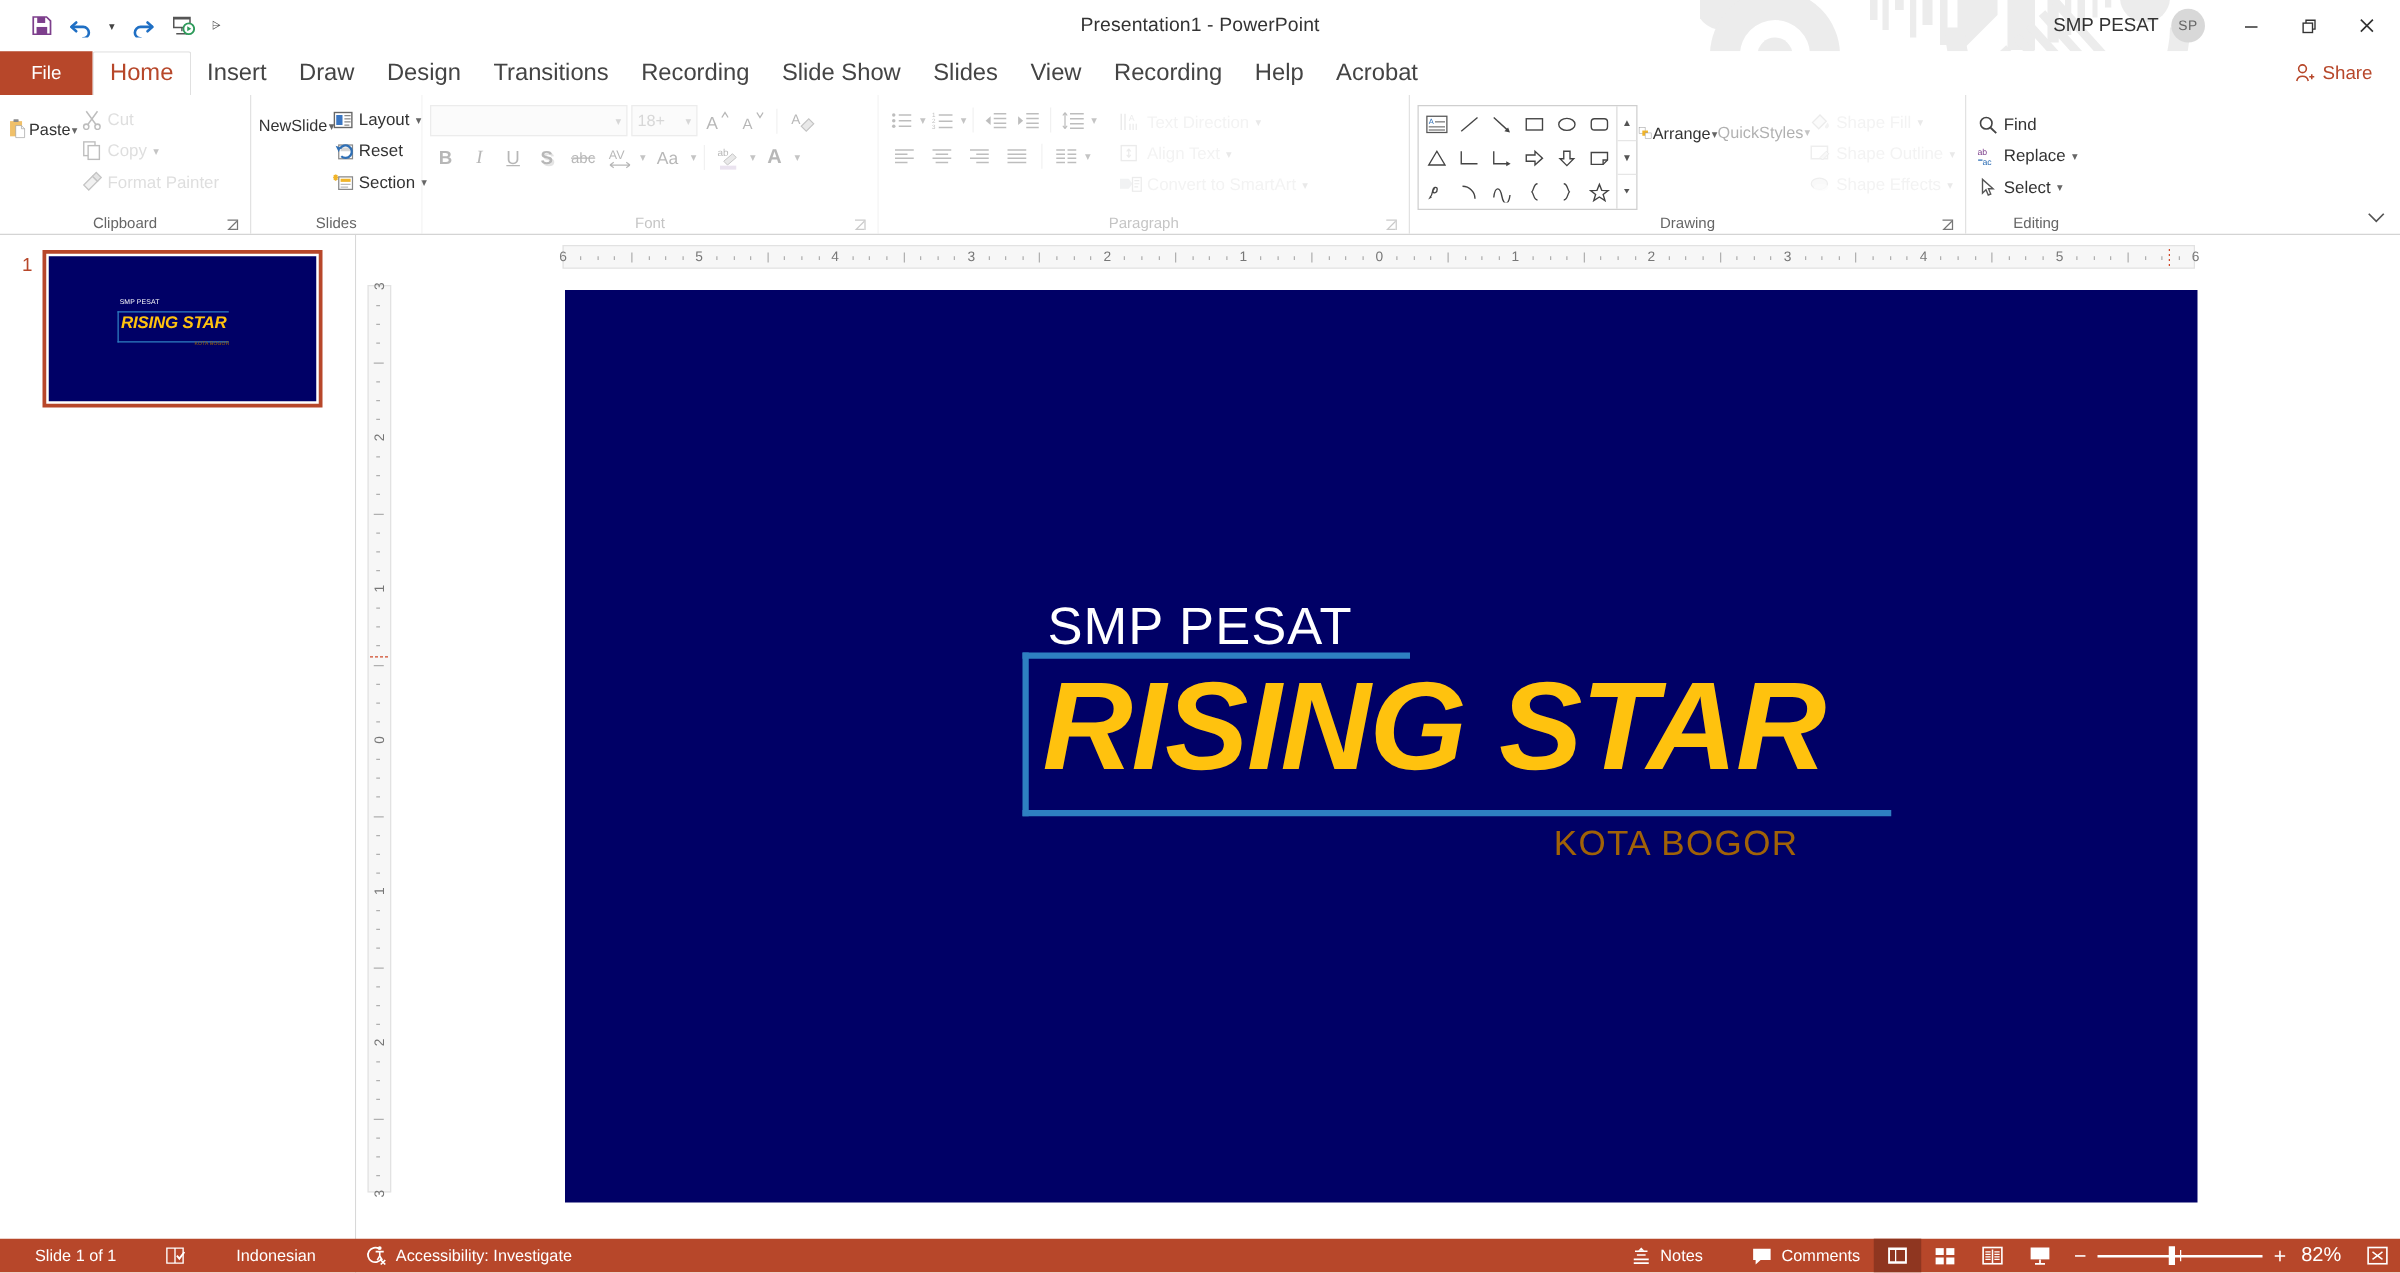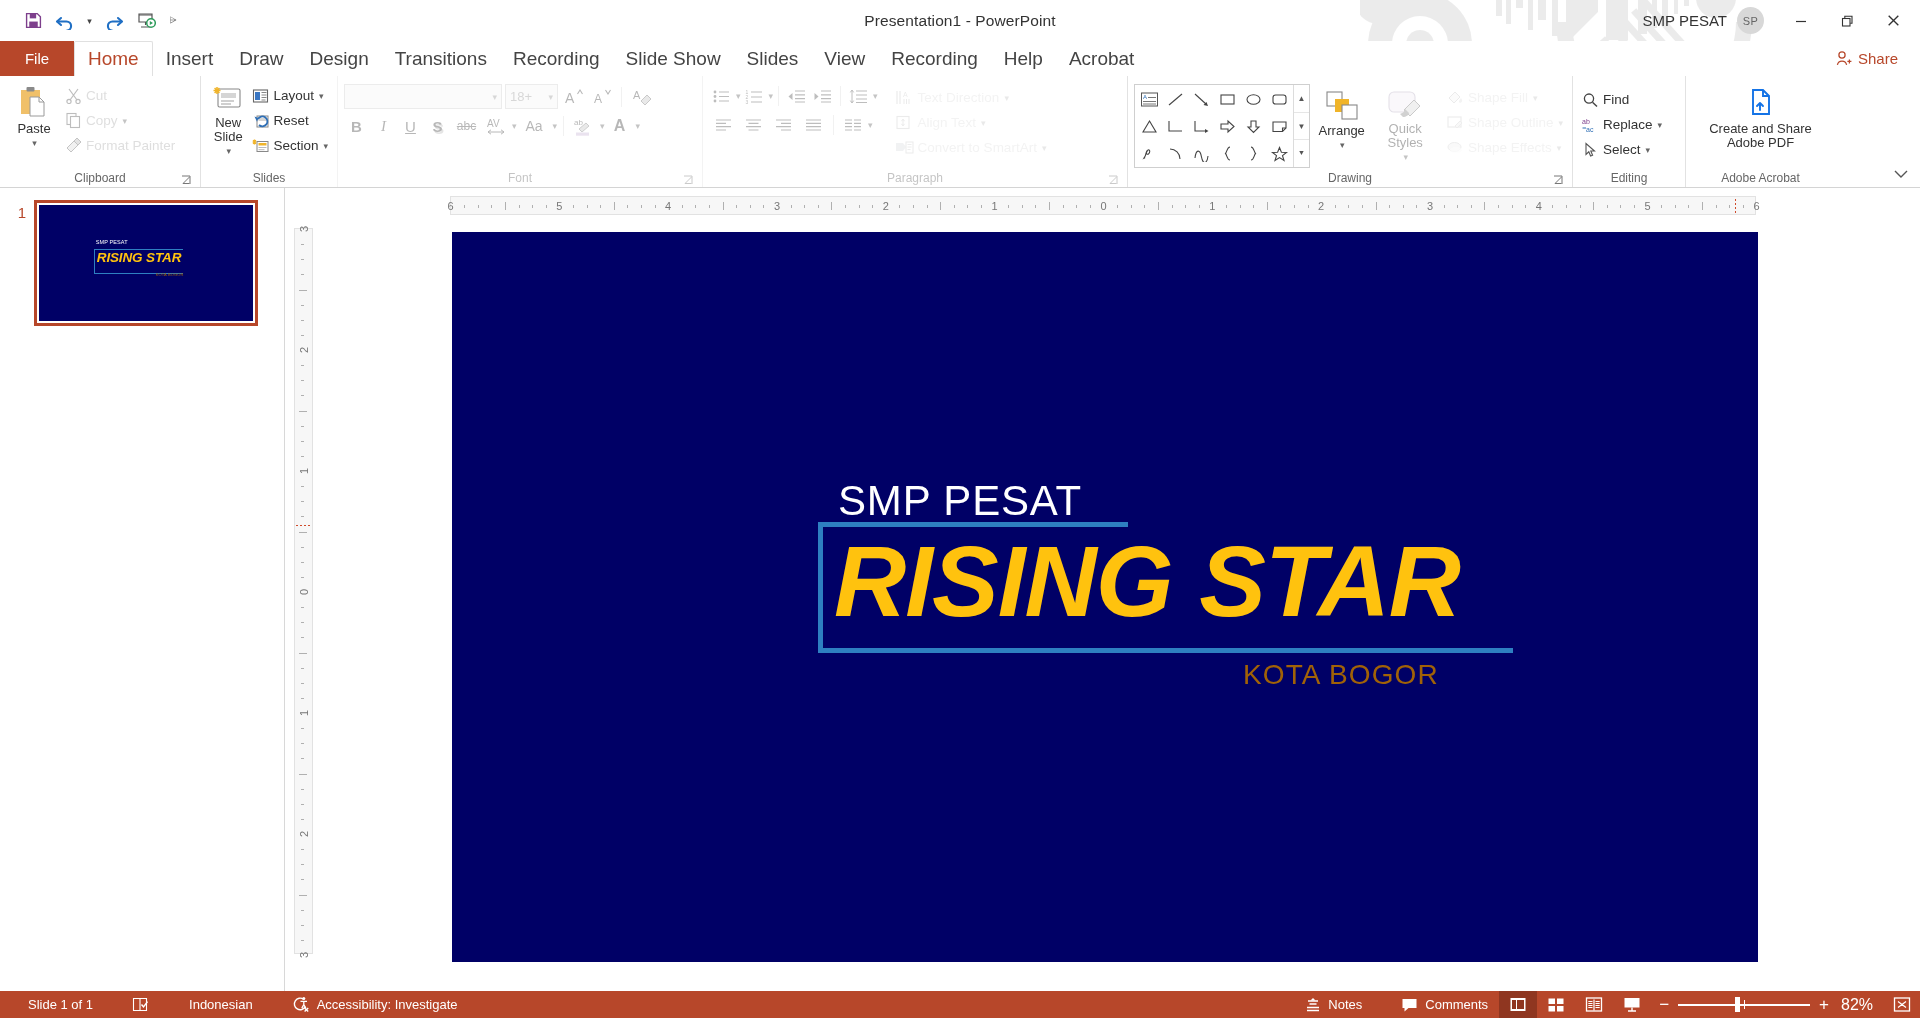--- a/index.html
+++ b/index.html
@@ -73,21 +73,21 @@
   .grp-label {
     text-align:center; font-size: 12px; color:#666; height: 17px; line-height: 17px;
     position: relative;
   }
   .dlg {
     position:absolute; right: 2px; bottom: 1px; width: 12px; height: 12px;
     display:flex; align-items:center; justify-content:center;
   }
   .dis { opacity: .38; }
   .bigbtn {
-    display:flex; flex-direction:column; align-items:center; justify-content:flex-start;
+    display:flex; flex-direction:row; align-items:center; justify-content:flex-start;
     width: 56px; padding-top: 2px; font-size: 13px; color:#333; text-align:center; line-height:14px;
   }
   .smallrow { display:flex; align-items:center; gap:4px; height: 25px; padding: 0 3px; font-size:13.5px; color:#333; white-space:nowrap; }
   .smallrow.dis { color:#aaa; }
   .stack { display:flex; flex-direction:column; justify-content:flex-start; padding-top: 1px; }
   .caret { font-size: 9px; color:#666; margin-left:1px; }
   .iconbtn {
     width: 25px; height: 24px; display:flex; align-items:center; justify-content:center;
     border-radius:2px;
   }
@@ -814,36 +814,20 @@
             <span>Select</span>
             <span class="caret">▾</span>
           </div>
         </div>
       </div>
       <div class="grp-label">
         <span>Editing</span>
       </div>
     </div>
 
-    <div class="grp" style="width:150px;">
-      <div class="grp-body" style="justify-content:center; padding-top:6px;">
-        <div class="bigbtn" style="width:140px;">
-          <svg width="33" height="34" viewBox="0 0 33 34">
-            <path d="M9 2 h10 l6 6 v18 H9 z" fill="none" stroke="#1473e6" stroke-width="1.9"></path>
-            <path d="M19 2 v6 h6" fill="none" stroke="#1473e6" stroke-width="1.9"></path>
-            <path d="M16 22 v-7 M16 15 l-3 3 M16 15 l3 3" fill="none" stroke="#1473e6" stroke-width="1.9" stroke-linecap="round"></path>
-          </svg>
-          <span>Create and Share</span>
-          <span>Adobe PDF</span>
-        </div>
-      </div>
-      <div class="grp-label">
-        <span>Adobe Acrobat</span>
-      </div>
-    </div>
 
     <div class="collapse-ribbon">
       <svg width="16" height="14" viewBox="0 0 16 14">
           <path d="M2 4 L8 10 L14 4" fill="none" stroke="#555" stroke-width="1.4"></path>
         </svg>
     </div>
   </div>
 
   <div class="workarea">
 

